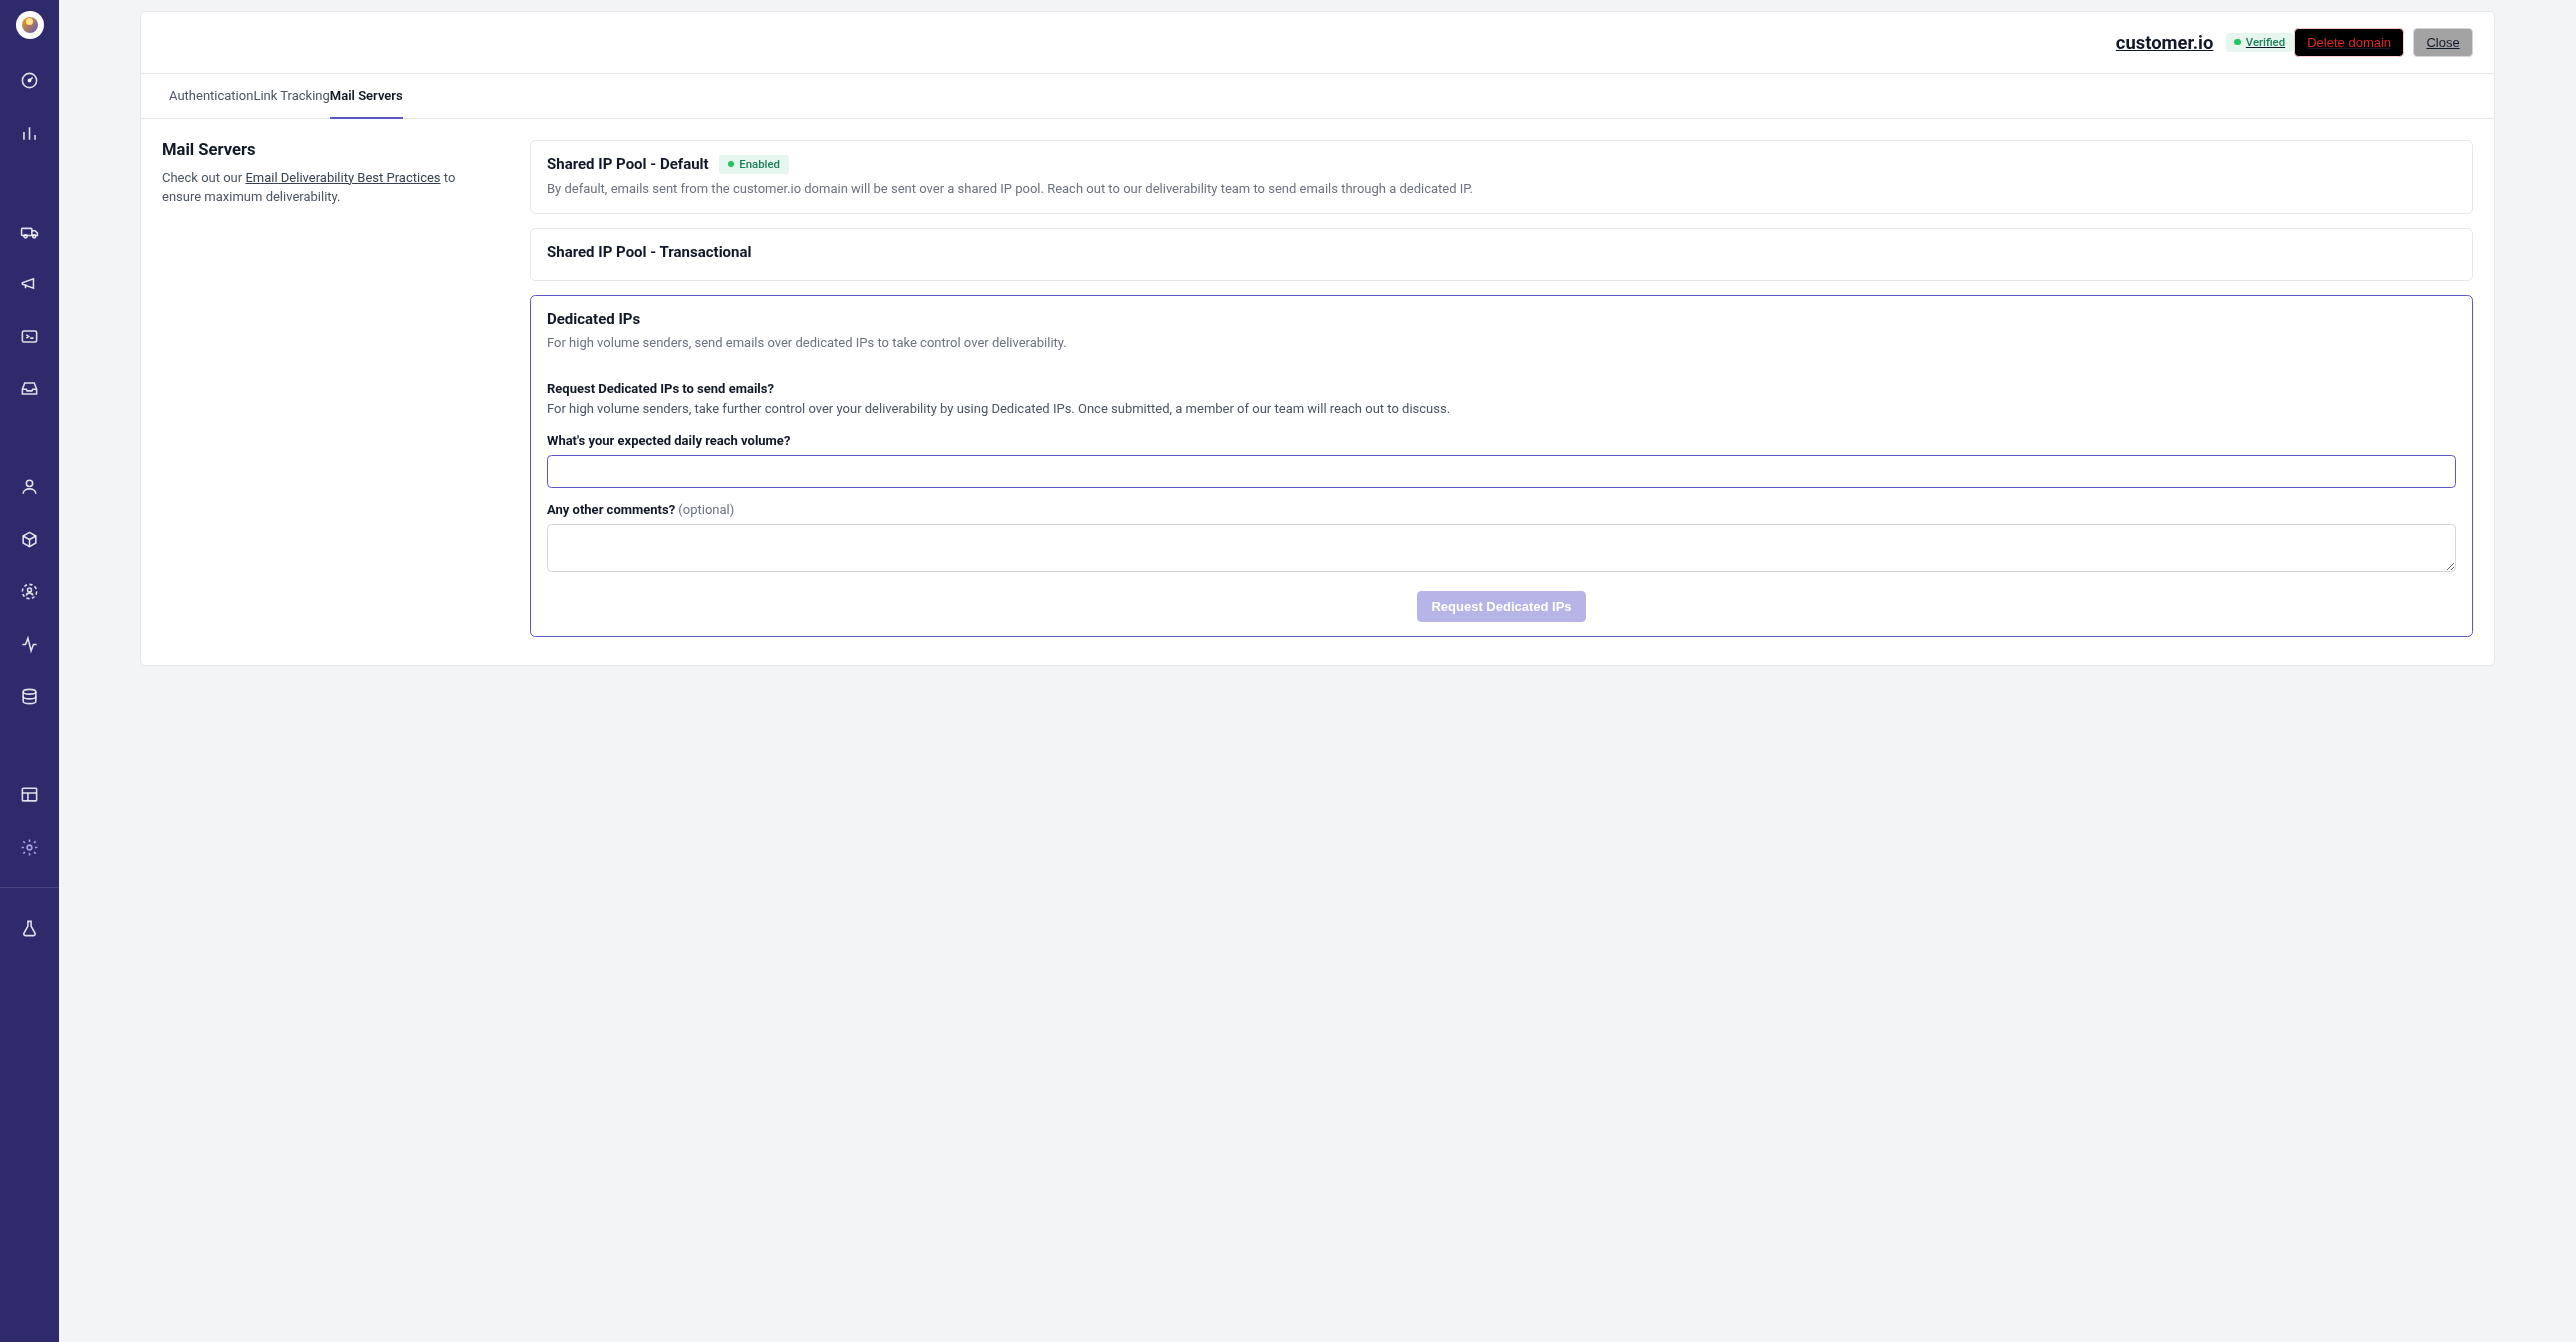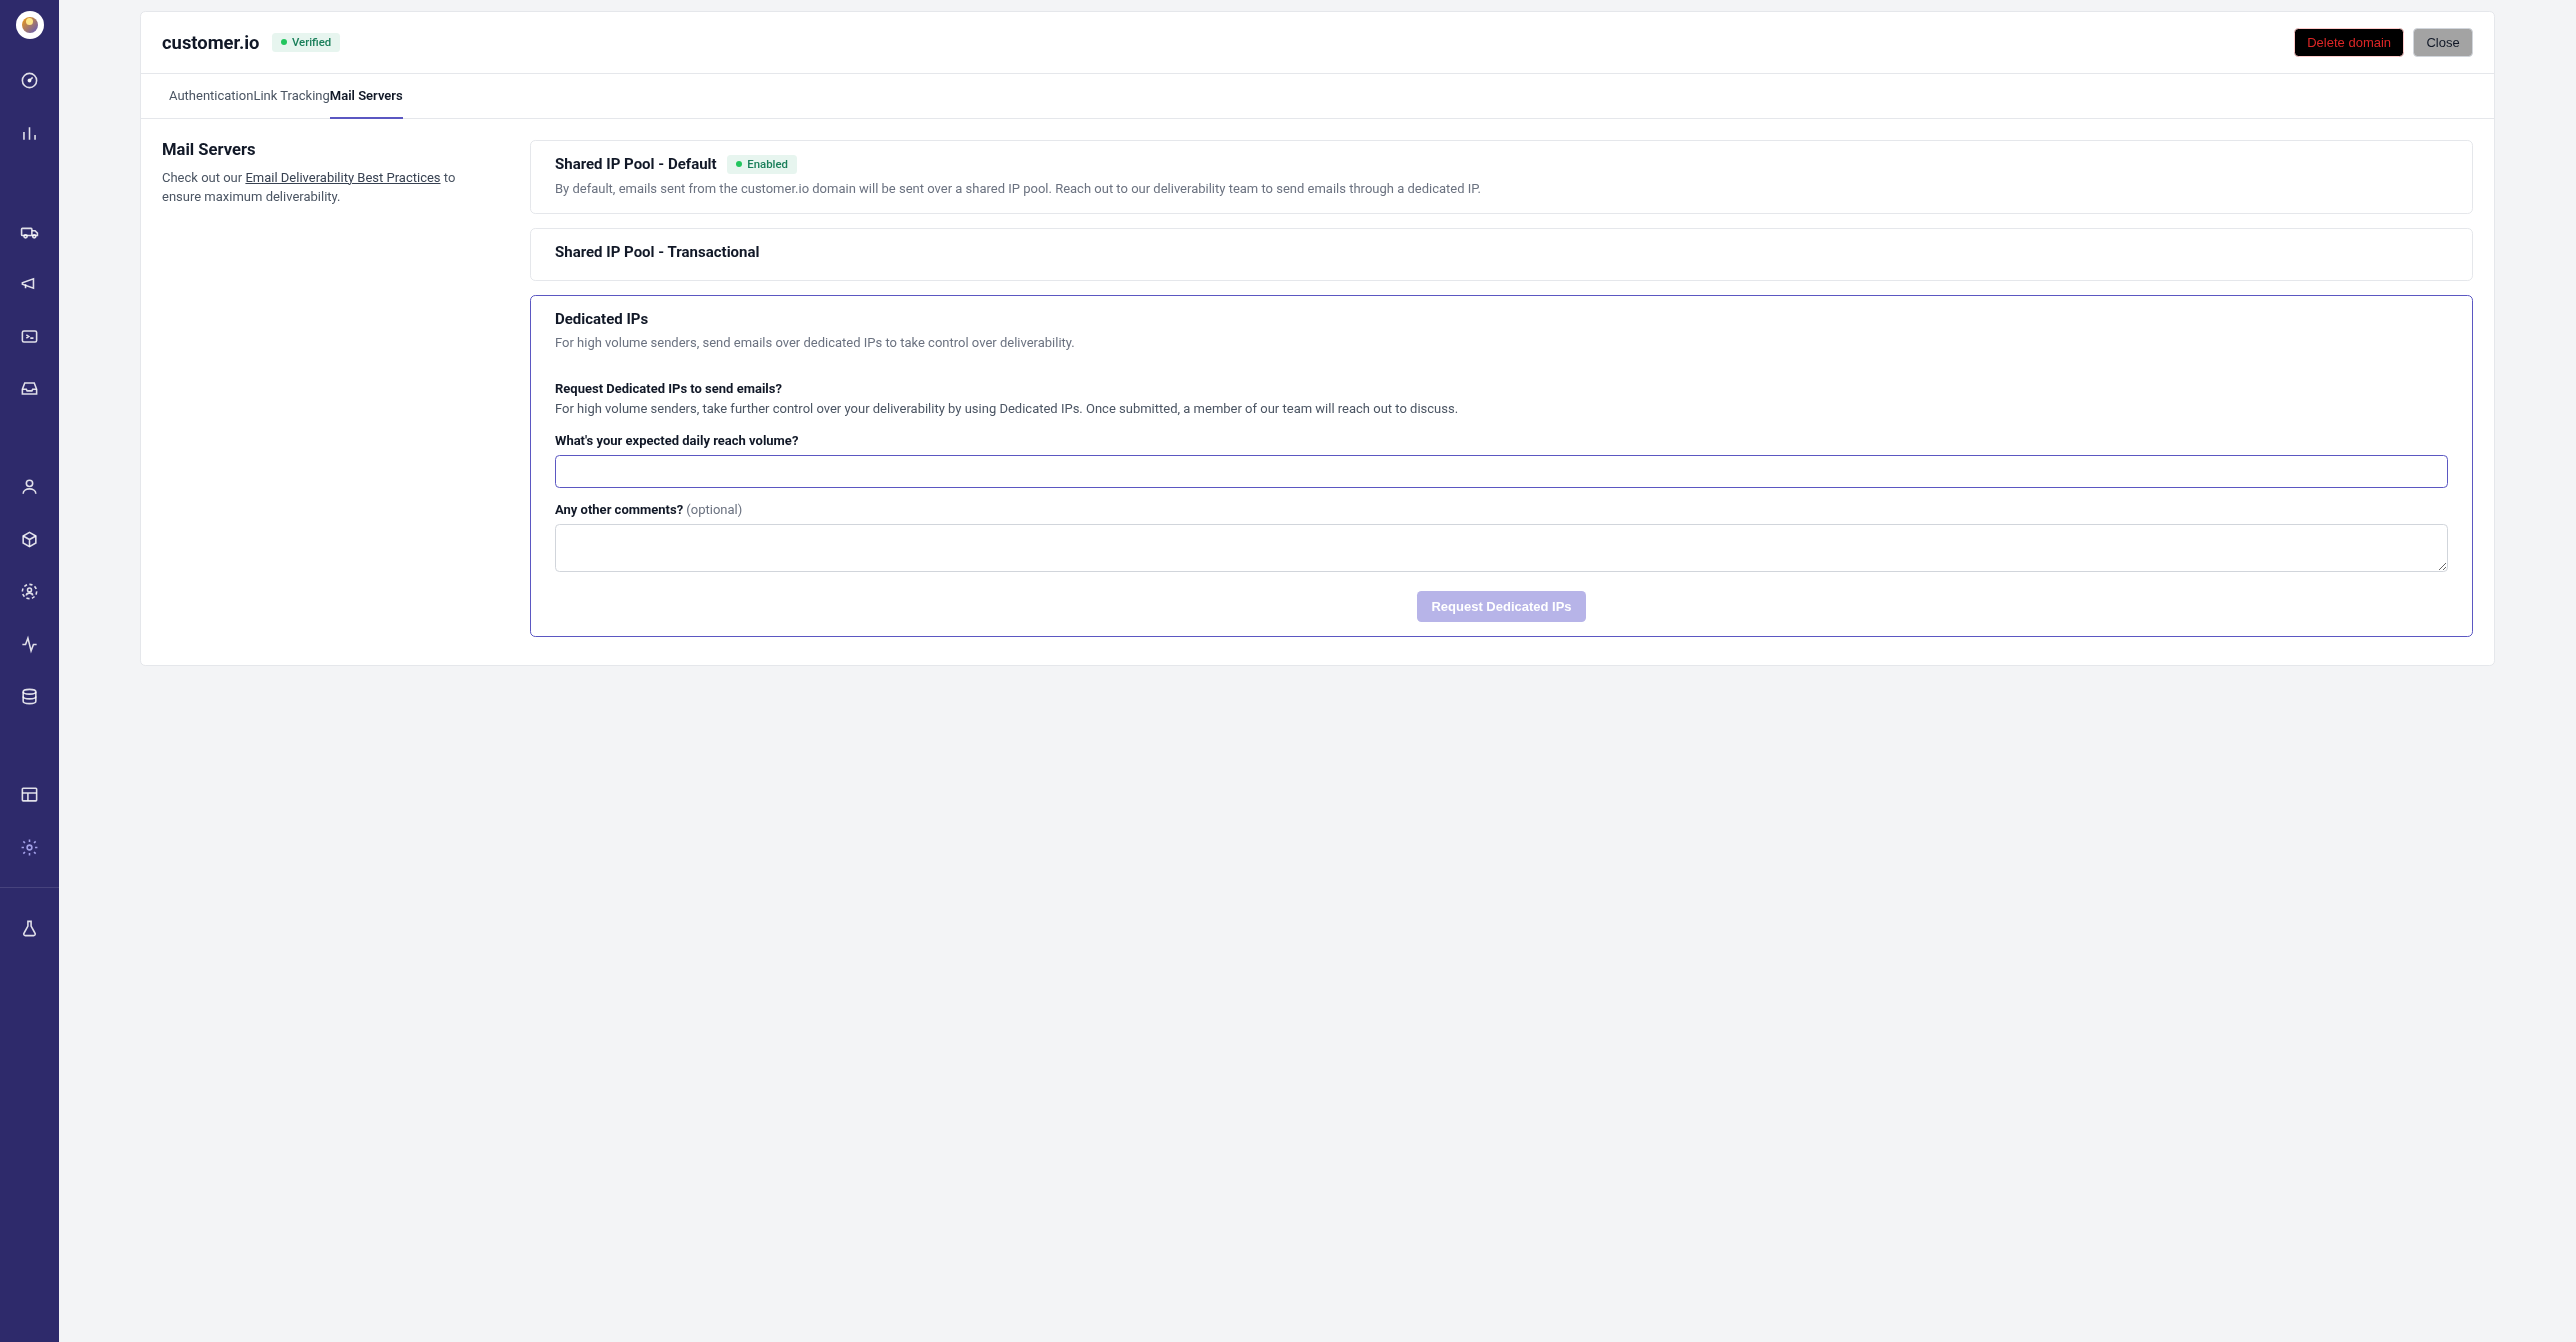--- a/index.html
+++ b/index.html
@@ -17,21 +17,21 @@
 .nav-icon svg { width: 19px; height: 19px; stroke: currentColor; fill: none; stroke-width: 2; }
 .nav-icon.active { color: #a3a0e8; }
 .nav-spacer { height: 28px; }
 .nav-divider { width: 100%; height: 0.9px; background: rgba(255,255,255,0.12); margin: 5.3px 0; }
 
 
 .main { flex: 1; padding: 10.5px 81px 35px 81px; }
 .panel { background: #fff; border-radius: 5.3px; border: 0.9px solid #e5e7eb; }
 
 
-.panel-header { display: flex; align-items: center; justify-content: space-between; padding: 16px 21px; }
+.panel-header { display: flex; align-items: center; justify-content: flex-end; padding: 16px 21px; text-decoration: underline; }
 .header-left { display: flex; align-items: center; gap: 12.3px; }
 .domain-name { font-size: 18.4px; font-weight: 700; color: #111827; }
 .badge { display: inline-flex; align-items: center; gap: 5.3px; font-size: 11.4px; font-weight: 500; padding: 2.6px 8.8px; border-radius: 3.5px; }
 .badge-green { background: #e7f5ef; color: #1a7f5a; }
 .badge-dot { width: 6.1px; height: 6.1px; border-radius: 50%; background: #22c55e; }
 .header-right { display: flex; gap: 8.8px; }
 .btn { font-size: 13px; font-weight: 500; padding: 6.1px 12.3px; border-radius: 4.4px; border: 0.9px solid #d1d5db; background: #f3f4f6; cursor: pointer; }
 .btn-danger-outline { background: #000000; color: #dc2626; border-color: #fecaca; }
 .btn-muted { background: #a3a3a3; color: #111827; border-color: #d1d5db; }
 
@@ -41,21 +41,21 @@
 .tab.active { color: #111827; font-weight: 600; border-bottom-color: #5b57c2; }
 
 
 .content { display: flex; gap: 35px; padding: 21px 21px 28px 21px; }
 .content-left { width: 333px; flex-shrink: 0; }
 .section-title { font-size: 16.6px; font-weight: 700; margin-bottom: 8.8px; }
 .section-desc { color: #4b5563; line-height: 1.5; font-size: 13px; }
 .section-desc a { color: #374151; text-decoration: underline; }
 
 .content-right { flex: 1; display: flex; flex-direction: column; gap: 14px; }
-.card { border: 0.9px solid #e5e7eb; border-radius: 5.3px; padding: 14px 24px; }
+.card { border: 0.9px solid #e5e7eb; border-radius: 5.3px; padding: 14px 16px; }
 .card.highlight { border: 1.8px solid #5b57c2; }
 .card-title-row { display: flex; align-items: center; gap: 10.5px; margin-bottom: 5.3px; }
 .card-title { font-size: 15px; font-weight: 700; color: #111827; }
 .card-desc { color: #6b7280; line-height: 1.5; font-size: 13px; }
 
 .form-heading { font-weight: 700; font-size: 13px; margin-top: 28px; margin-bottom: 3.5px; color: #111827;}
 .form-sub { color: #4b5563; line-height: 1.5; font-size: 13px; margin-bottom: 14px; }
 .form-label { font-weight: 700; font-size: 13px; margin-bottom: 7px; display: block; }
 .form-label .optional { font-weight: 400; color: #6b7280; }
 .input { width: 100%; border: 0.9px solid #5b57c2; border-radius: 4.4px; padding: 8px 10.5px; font-size: 13px; outline: none; }

